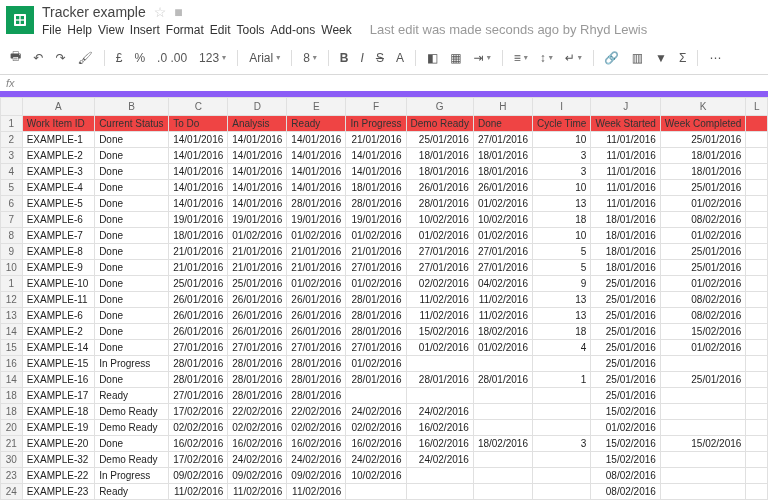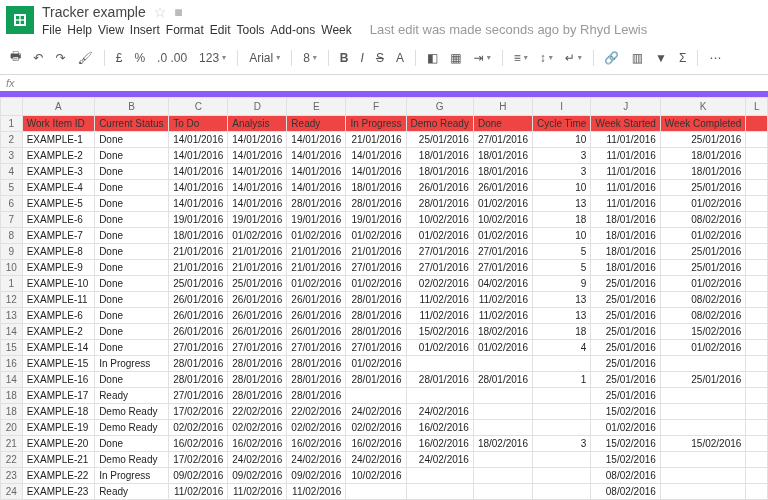--- a/index.html
+++ b/index.html
@@ -433,22 +433,22 @@
           <td class="num colE" data-interactable="true">16/02/2016</td>
           <td class="num colF" data-interactable="true">16/02/2016</td>
           <td class="num colG" data-interactable="true">16/02/2016</td>
           <td class="num colH" data-interactable="true">18/02/2016</td>
           <td class="num colI" data-interactable="true">3</td>
           <td class="num colJ" data-interactable="true">15/02/2016</td>
           <td class="num colK" data-interactable="true">15/02/2016</td>
           <td class="num colL" data-interactable="true"></td>
         </tr>
         <tr>
-          <th class="row-hdr" data-interactable="true">22</th>
-          <td class="txt colA" data-interactable="true">EXAMPLE-21</td>
+          <th class="row-hdr" data-interactable="true">30</th>
+          <td class="txt colA" data-interactable="true">EXAMPLE-32</td>
           <td class="txt colB" data-interactable="true">Demo Ready</td>
           <td class="num colC" data-interactable="true">17/02/2016</td>
           <td class="num colD" data-interactable="true">24/02/2016</td>
           <td class="num colE" data-interactable="true">24/02/2016</td>
           <td class="num colF" data-interactable="true">24/02/2016</td>
           <td class="num colG" data-interactable="true">24/02/2016</td>
           <td class="num colH" data-interactable="true"></td>
           <td class="num colI" data-interactable="true"></td>
           <td class="num colJ" data-interactable="true">15/02/2016</td>
           <td class="num colK" data-interactable="true"></td>

